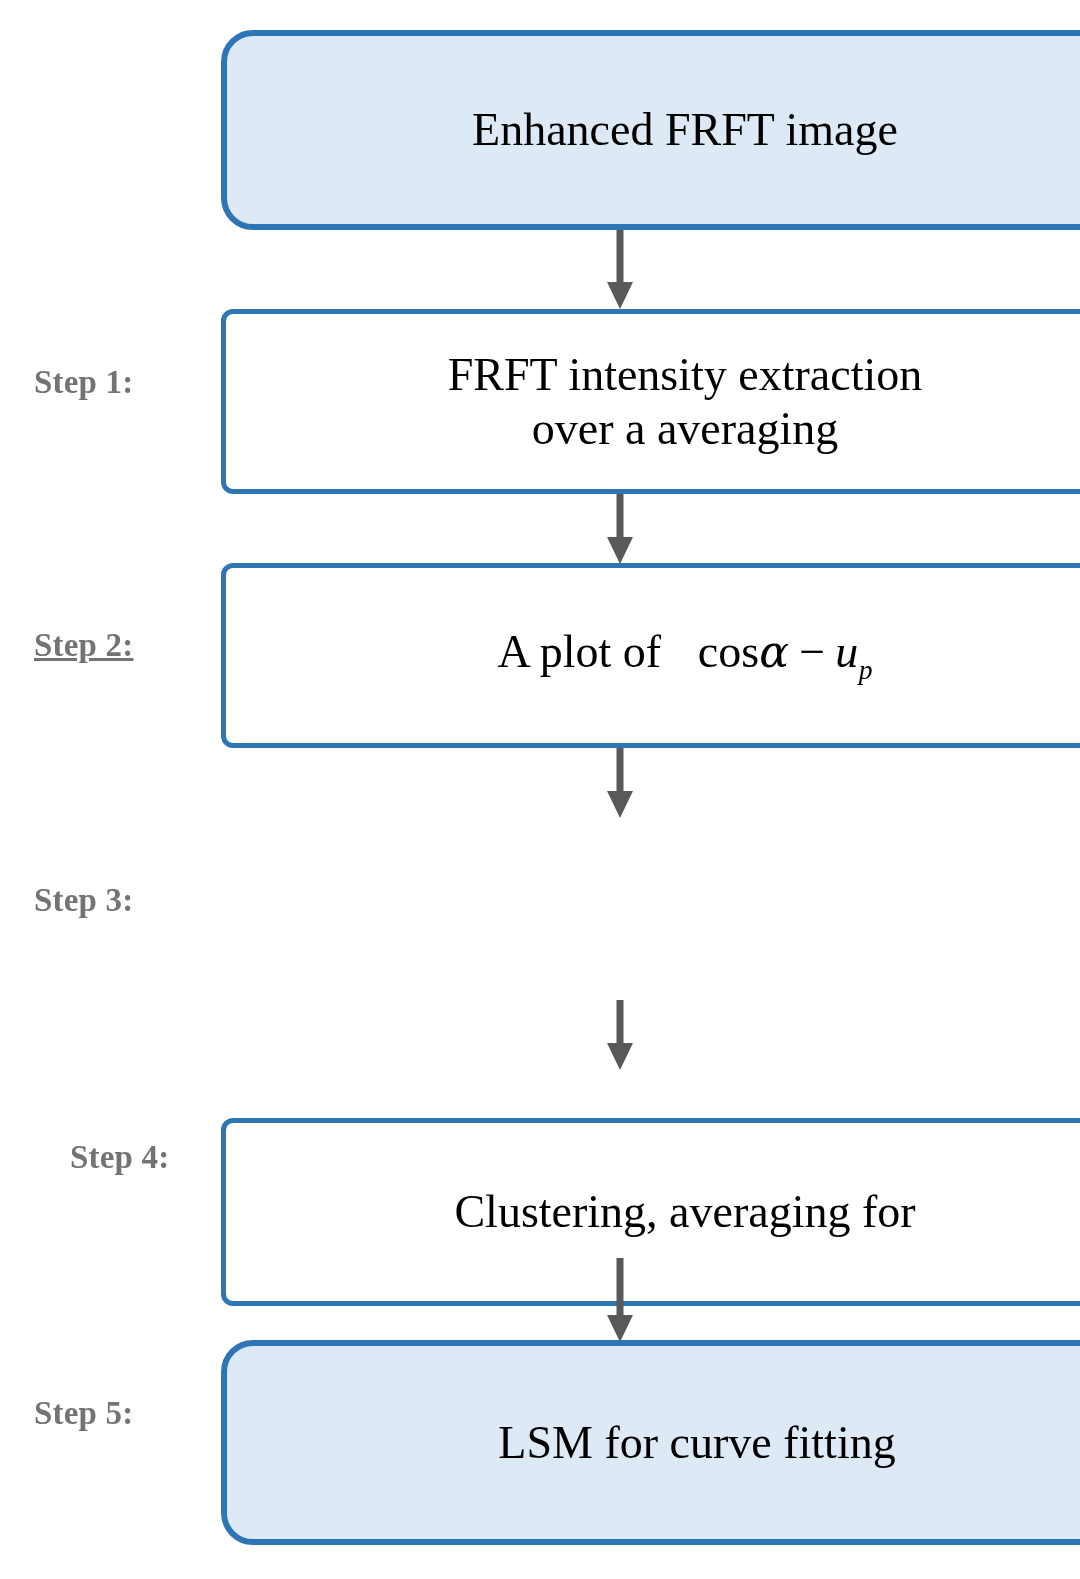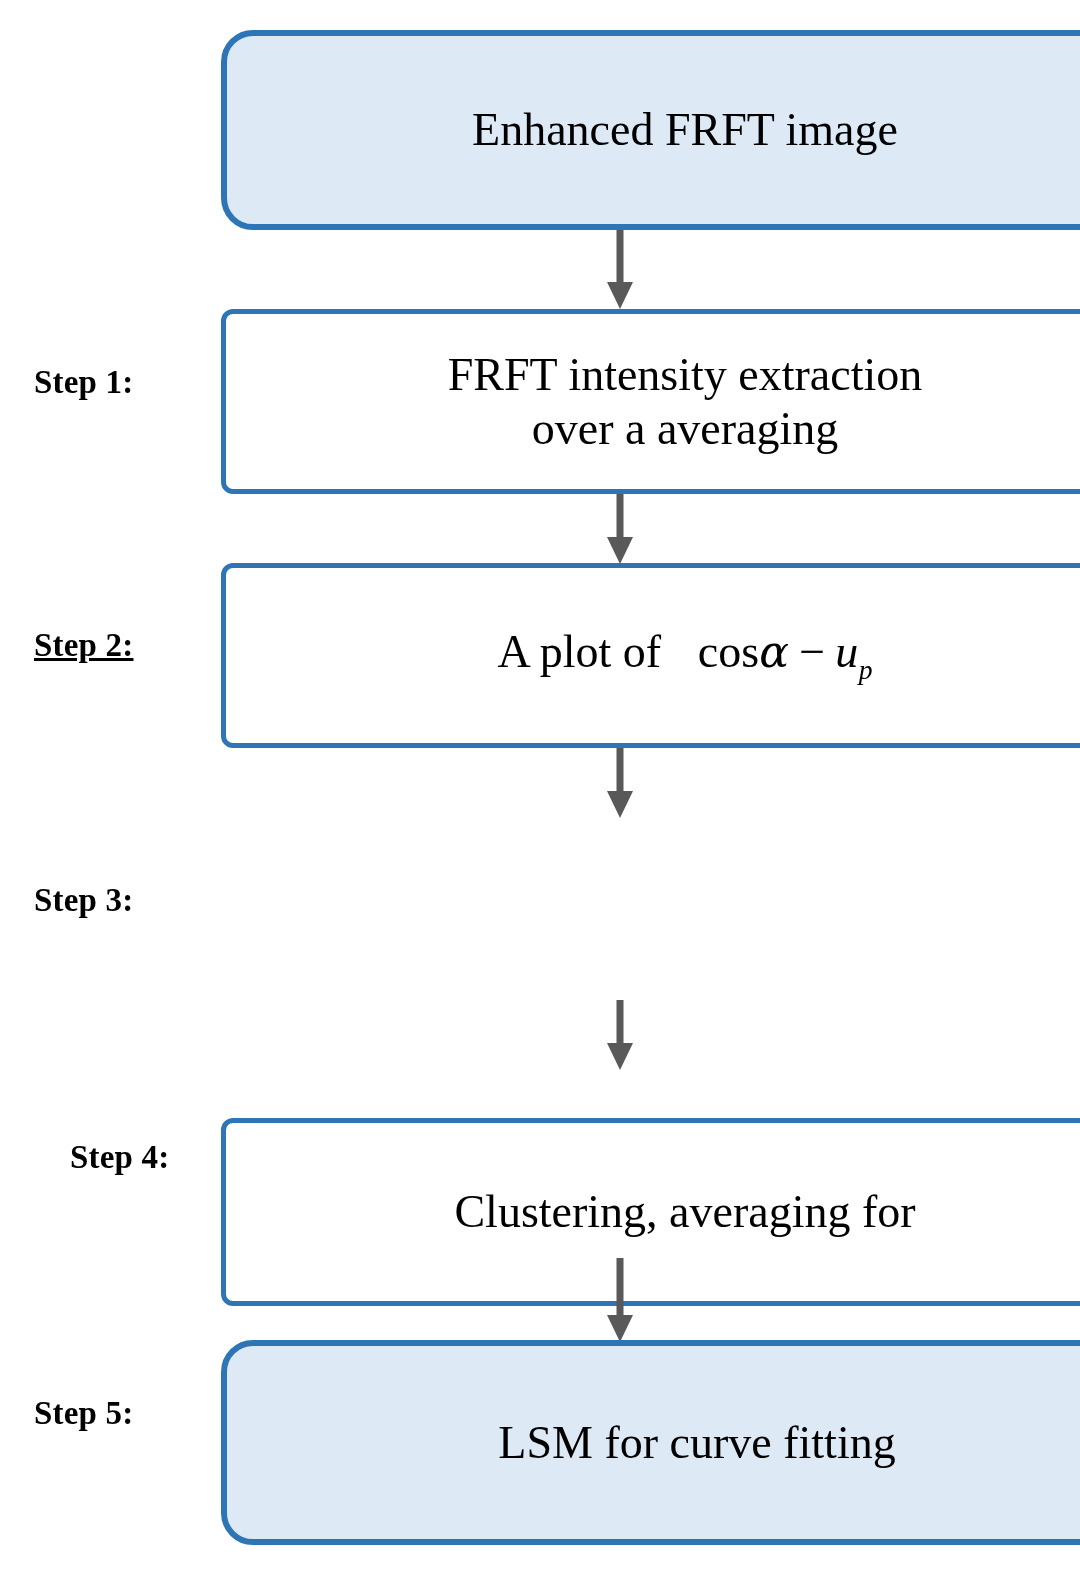--- a/index.html
+++ b/index.html
@@ -23,21 +23,21 @@
   
   .step-label {
     position: absolute;
     left: 34px;
     width: 175px;
     text-align: left;
     font-family: "Liberation Serif", "DejaVu Serif", serif;
     font-weight: bold;
     font-size: 33px;
     line-height: 1.05;
-    color: #000000;
+    color: #737373;
     letter-spacing: 0.2px;
     white-space: nowrap;
   }
 
   
   .node {
     position: absolute;
     left: 221px;
     width: 928px;
     box-sizing: border-box;

